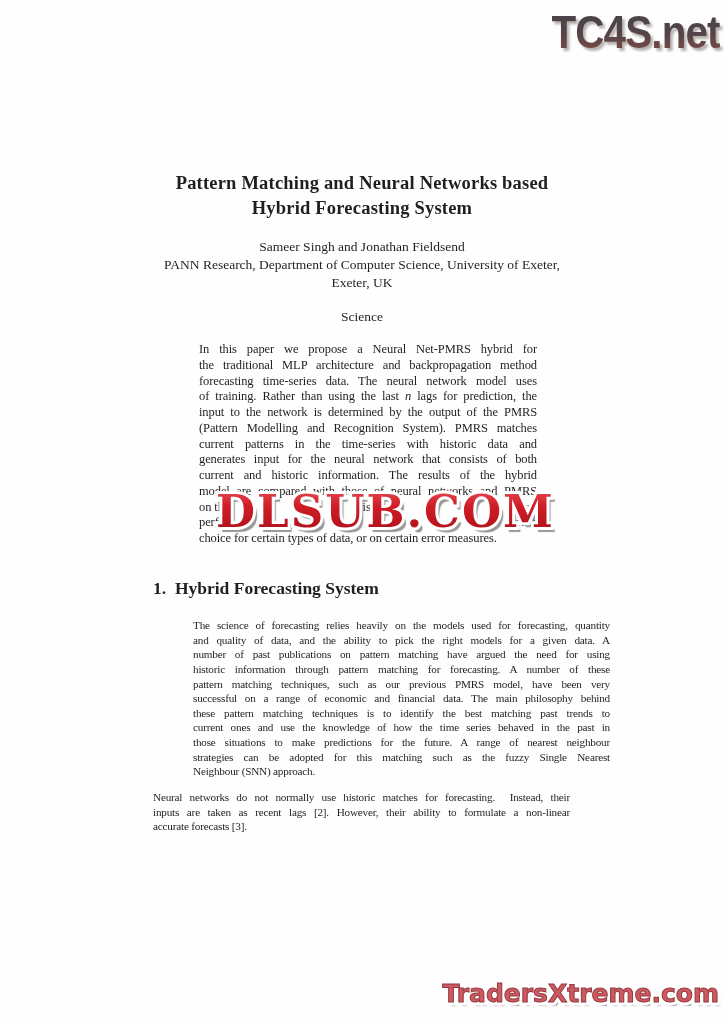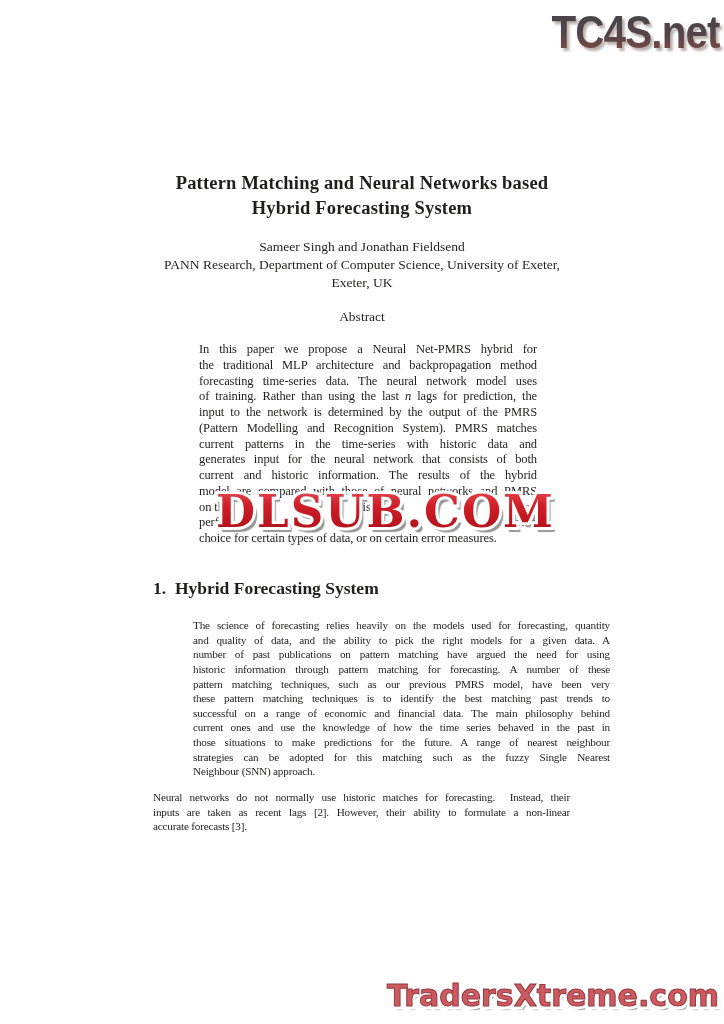--- a/index.html
+++ b/index.html
@@ -54,21 +54,21 @@
     background: linear-gradient(180deg, #ea555b 0%, #cf1d27 40%, #ab1019 95%);
     -webkit-background-clip: text;
     background-clip: text;
     color: transparent;
   }
 
   .wm-traders {
     top: 981px; right: 5px;
     font-family: "DejaVu Sans", sans-serif;
     font-weight: 700;
-    font-size: 30px;
+    font-size: 25px;
     letter-spacing: 0px;
     z-index: 10;
   }
   .wm-traders::before { -webkit-text-stroke-width: 7px; text-shadow: 3px 4px 1px rgba(135,135,135,.8); }
   .wm-traders > span {
     color: #cd5a60;
     -webkit-text-stroke: 1px #93393f;
   }
 
   
@@ -123,21 +123,21 @@
     <div>Pattern Matching and Neural Networks based</div>
     <div>Hybrid Forecasting System</div>
   </div>
 
   <div class="byline">
     <div>Sameer Singh and Jonathan Fieldsend</div>
     <div>PANN Research, Department of Computer Science, University of Exeter,</div>
     <div>Exeter, UK</div>
   </div>
 
-  <div class="abstract-heading">Abstract</div>
+  <div class="abstract-heading">Science</div>
 
   <div class="abstract-body">
       <div class="tline jline"><span>In this paper we propose a Neural Net-PMRS hybrid for</span></div>
       <div class="tline jline"><span>the traditional MLP architecture and backpropagation method</span></div>
       <div class="tline jline"><span>forecasting time-series data. The neural network model uses</span></div>
       <div class="tline jline"><span>of training. Rather than using the last </span><span class="it">n</span><span> lags for prediction, the</span></div>
       <div class="tline jline"><span>input to the network is determined by the output of the PMRS</span></div>
       <div class="tline jline"><span>(Pattern Modelling and Recognition System). PMRS matches</span></div>
       <div class="tline jline"><span>current patterns in the time-series with historic data and</span></div>
       <div class="tline jline"><span>generates input for the neural network that consists of both</span></div>
@@ -160,22 +160,22 @@
   </div>
 
   <div class="section-heading">1.&nbsp; Hybrid Forecasting System</div>
 
   <div class="paragraph paragraph-1">
       <div class="tline jline"><span>The science of forecasting relies heavily on the models used for forecasting, quantity</span></div>
       <div class="tline jline"><span>and quality of data, and the ability to pick the right models for a given data. A</span></div>
       <div class="tline jline"><span>number of past publications on pattern matching have argued the need for using</span></div>
       <div class="tline jline"><span>historic information through pattern matching for forecasting. A number of these</span></div>
       <div class="tline jline"><span>pattern matching techniques, such as our previous PMRS model, have been very</span></div>
+      <div class="tline jline"><span>successful on a range of economic and financial data. The main philosophy behind</span></div>
       <div class="tline jline"><span>these pattern matching techniques is to identify the best matching past trends to</span></div>
-      <div class="tline jline"><span>successful on a range of economic and financial data. The main philosophy behind</span></div>
       <div class="tline jline"><span>current ones and use the knowledge of how the time series behaved in the past in</span></div>
       <div class="tline jline"><span>those situations to make predictions for the future. A range of nearest neighbour</span></div>
       <div class="tline jline"><span>strategies can be adopted for this matching such as the fuzzy Single Nearest</span></div>
       <div class="tline endline"><span>Neighbour (SNN) approach.</span></div>
     </div>
   <div class="paragraph paragraph-2">
       <div class="tline jline"><span>Neural networks do not normally use historic matches for forecasting.&nbsp; Instead, their</span></div>
       <div class="tline jline"><span>inputs are taken as recent lags [2]. However, their ability to formulate a non-linear</span></div>
       <div class="tline endline"><span>accurate forecasts [3].</span></div>
     </div>

